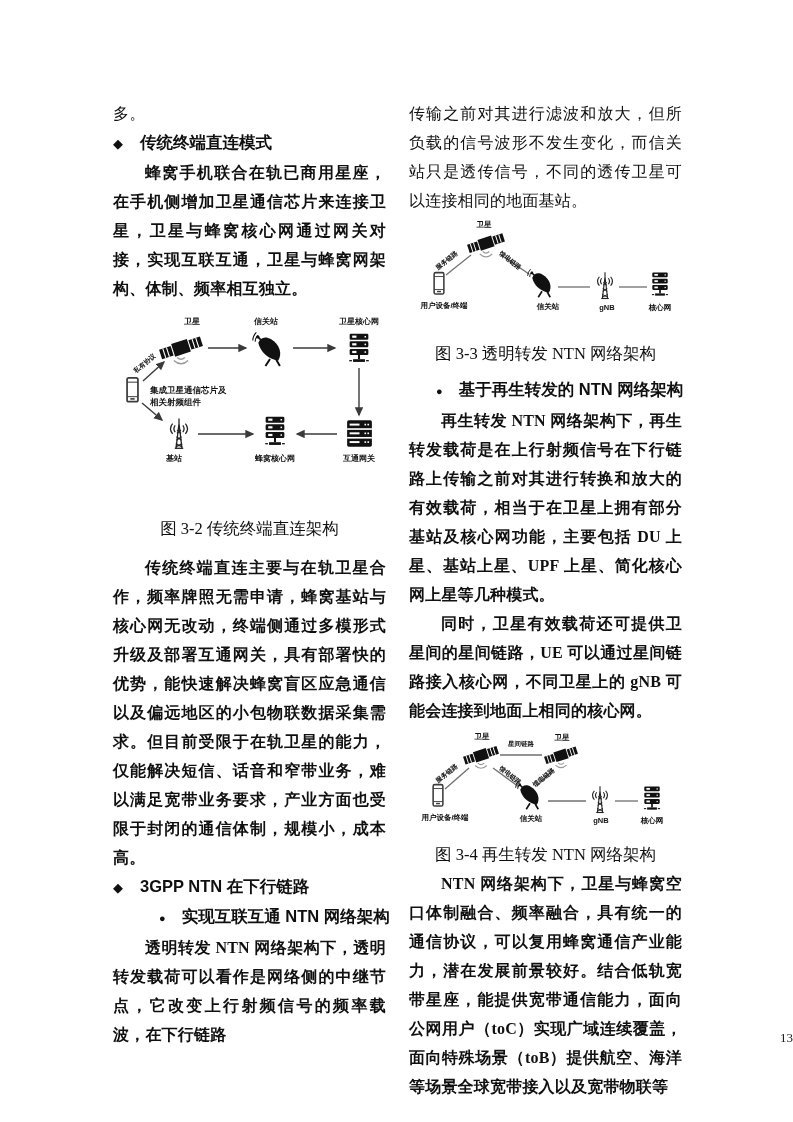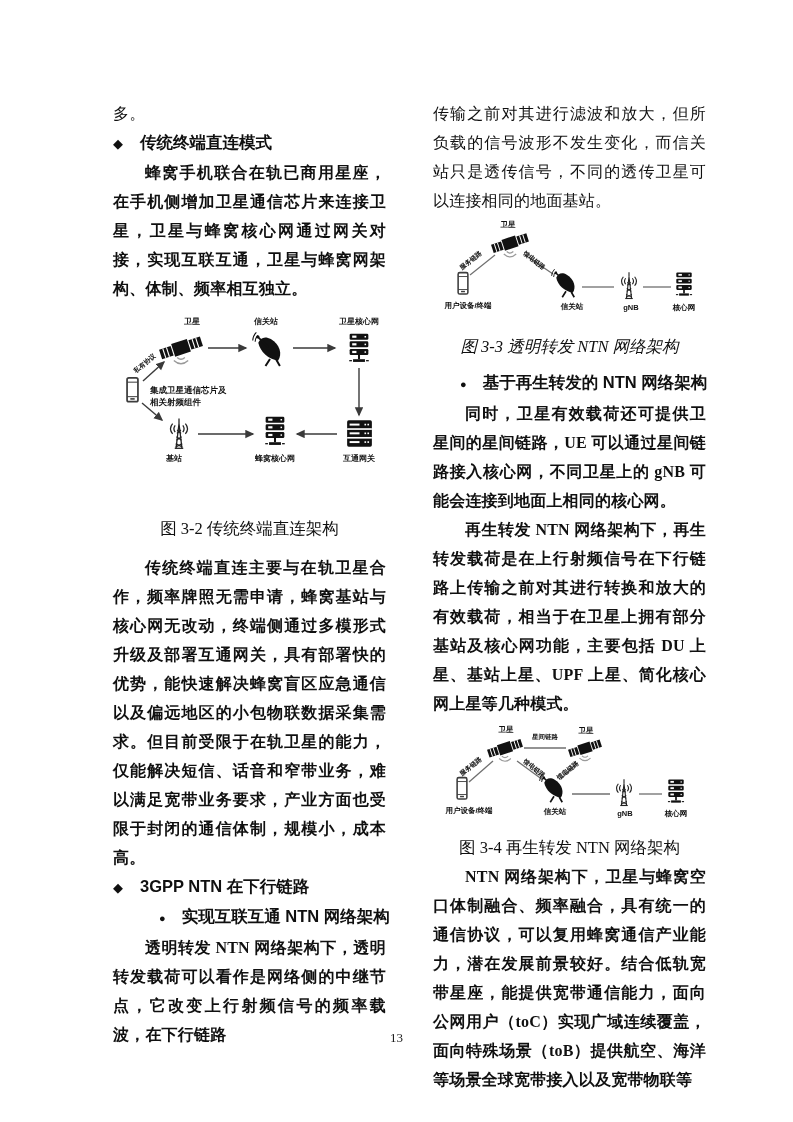--- a/index.html
+++ b/index.html
@@ -3,21 +3,21 @@
 <meta charset="utf-8">
 <style>
   html,body{margin:0;padding:0;background:#ffffff;}
   .page{
     position:relative;width:793px;height:1122px;background:#ffffff;
     outline:1px solid #e3e3e3;overflow:hidden;
     font-family:"Liberation Serif","DejaVu Serif",serif;color:#101010;
   }
   .col{position:absolute;top:99px;width:273px;}
   .col-left{left:113px;}
-  .col-right{left:433px;}
+  .col-right{left:409px;}
   .body-text{
     margin:0;font-size:16px;line-height:29px;text-align:justify;
     text-justify:inter-ideograph;letter-spacing:0.2px;
   }
   .indent{text-indent:2em;font-weight:bold;}
   .heading{
     display:flex;align-items:baseline;font-family:"Liberation Sans","DejaVu Sans",sans-serif;
     font-weight:bold;font-size:16.5px;line-height:29px;margin:0;white-space:nowrap;
   }
   .h-diamond .bullet{font-size:13px;margin-right:17px;}
@@ -29,28 +29,28 @@
   }
   .fig{display:block;margin:0 auto;}
   .fig text{font-family:"Liberation Sans","DejaVu Sans",sans-serif;font-weight:bold;fill:#111;}
   .node-label{font-size:8px;text-anchor:middle;}
   .node-label-sm{font-size:7.5px;text-anchor:middle;}
   .link-label{font-size:6.5px;text-anchor:middle;}
   .note-label{font-size:8.5px;text-anchor:start;}
   .conn{stroke:#3a3a3a;stroke-width:1.4;}
   .conn-gray{stroke:#6f6f6f;stroke-width:1.3;}
   .footer{
-    position:absolute;left:0;top:1030px;width:793px;text-align:center;
+    position:absolute;left:0;top:1030px;width:793px;text-align:right;
     font-size:13px;color:#1a1a1a;
   }
   .fig32-wrap{padding-top:5px;height:190px;}
   .fig33-wrap{padding-top:3px;height:109px;}
   .fig34-wrap{padding-top:4px;height:103px;}
   .cap32{margin-top:16px;margin-bottom:10px;}
-  .cap33{margin-top:5px;margin-bottom:7px;font-style:italic;}
+  .cap33{margin-top:12px;margin-bottom:7px;}
   .cap34{margin-top:8px;}
 </style>
 </head>
 <body>
 
 <svg width="0" height="0" style="position:absolute" aria-hidden="true">
   <defs>
     <marker id="arrow" markerWidth="8" markerHeight="8" refX="5.5" refY="3" orient="auto">
       <path d="M0,0 L6.5,3 L0,6 Z" fill="#3a3a3a"></path>
     </marker>
@@ -219,22 +219,22 @@
         <text class="node-label-sm" x="250" y="92">核心网</text>
       </svg>
     </div>
     <p class="caption cap33">图 3-3 透明转发 NTN 网络架构</p>
 
     <h3 class="heading h-circle h-circle-r">
       <span class="bullet">●</span>
       <span>基于再生转发的 NTN 网络架构</span>
     </h3>
 
+    <p class="body-text indent">再生转发 NTN 网络架构下，再生转发载荷是在上行射频信号在下行链路上传输之前对其进行转换和放大的有效载荷，相当于在卫星上拥有部分基站及核心网功能，主要包括 DU 上星、基站上星、UPF 上星、简化核心网上星等几种模式。</p>
     <p class="body-text indent">同时，卫星有效载荷还可提供卫星间的星间链路，UE 可以通过星间链路接入核心网，不同卫星上的 gNB 可能会连接到地面上相同的核心网。</p>
-    <p class="body-text indent">再生转发 NTN 网络架构下，再生转发载荷是在上行射频信号在下行链路上传输之前对其进行转换和放大的有效载荷，相当于在卫星上拥有部分基站及核心网功能，主要包括 DU 上星、基站上星、UPF 上星、简化核心网上星等几种模式。</p>
 
     <div class="fig34-wrap">
       <svg class="fig" viewBox="0 0 272 98" width="272" height="98">
         <g class="conn-gray" fill="none">
           <line x1="90" y1="26" x2="132" y2="26"></line>
           <line x1="35" y1="60" x2="59" y2="39"></line>
           <line x1="83" y1="39" x2="109" y2="58"></line>
           <line x1="143" y1="41" x2="127" y2="57"></line>
           <line x1="138" y1="72" x2="176" y2="72"></line>
           <line x1="205" y1="72" x2="228" y2="72"></line>

